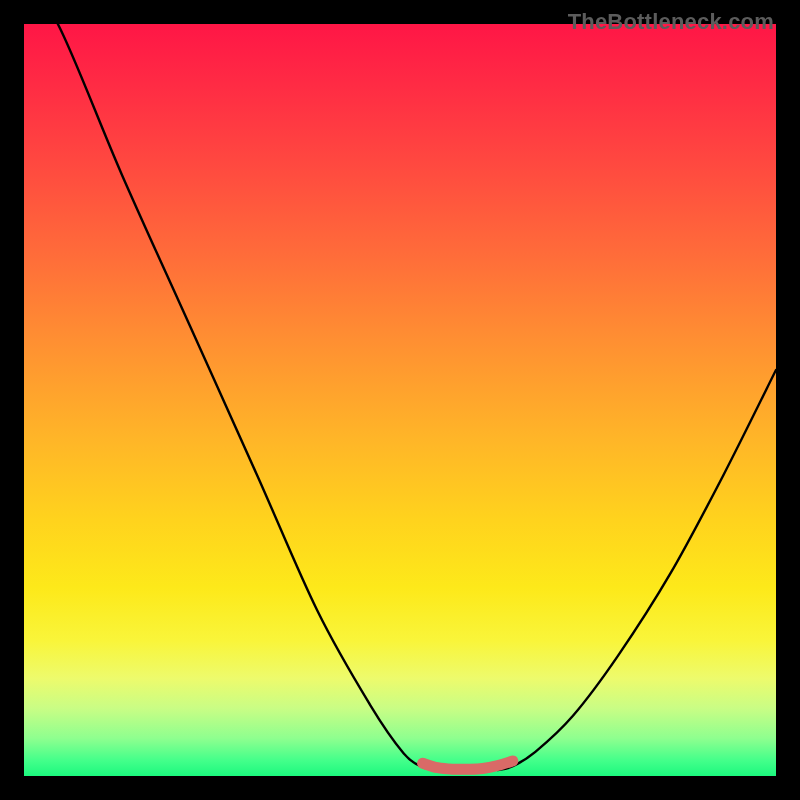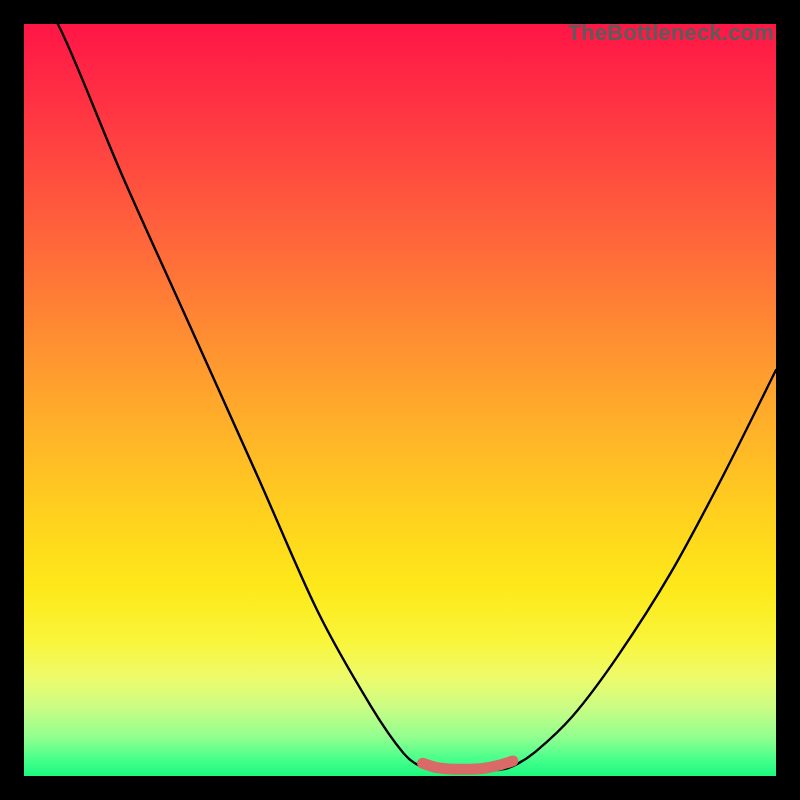--- a/index.html
+++ b/index.html
@@ -57,21 +57,21 @@
     height: 752px;
   }
   .red-band {
     position: absolute;
     left: 0;
     top: 0;
     pointer-events: none;
   }
   .watermark {
     position: absolute;
-    top: 20px;
+    top: 9px;
     right: 26px;
     font-family: Arial, Helvetica, sans-serif;
     font-size: 22px;
     font-weight: 600;
     color: #5c5c5c;
     letter-spacing: 0.2px;
     user-select: none;
   }
 </style>
 </head>

